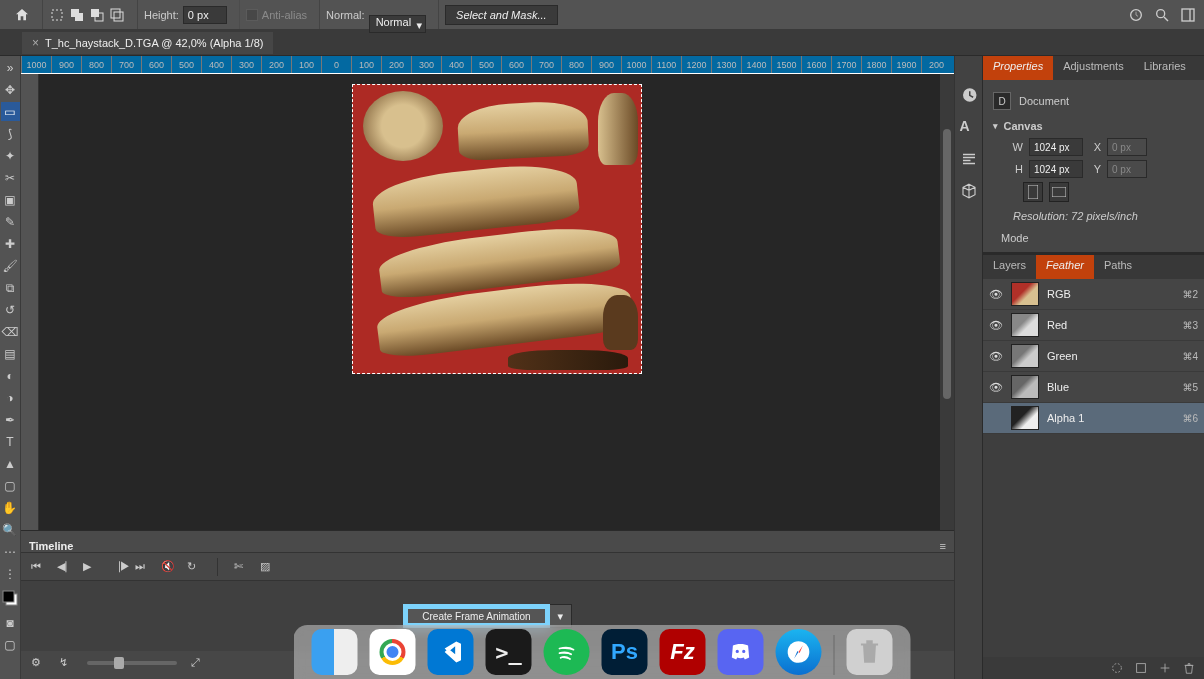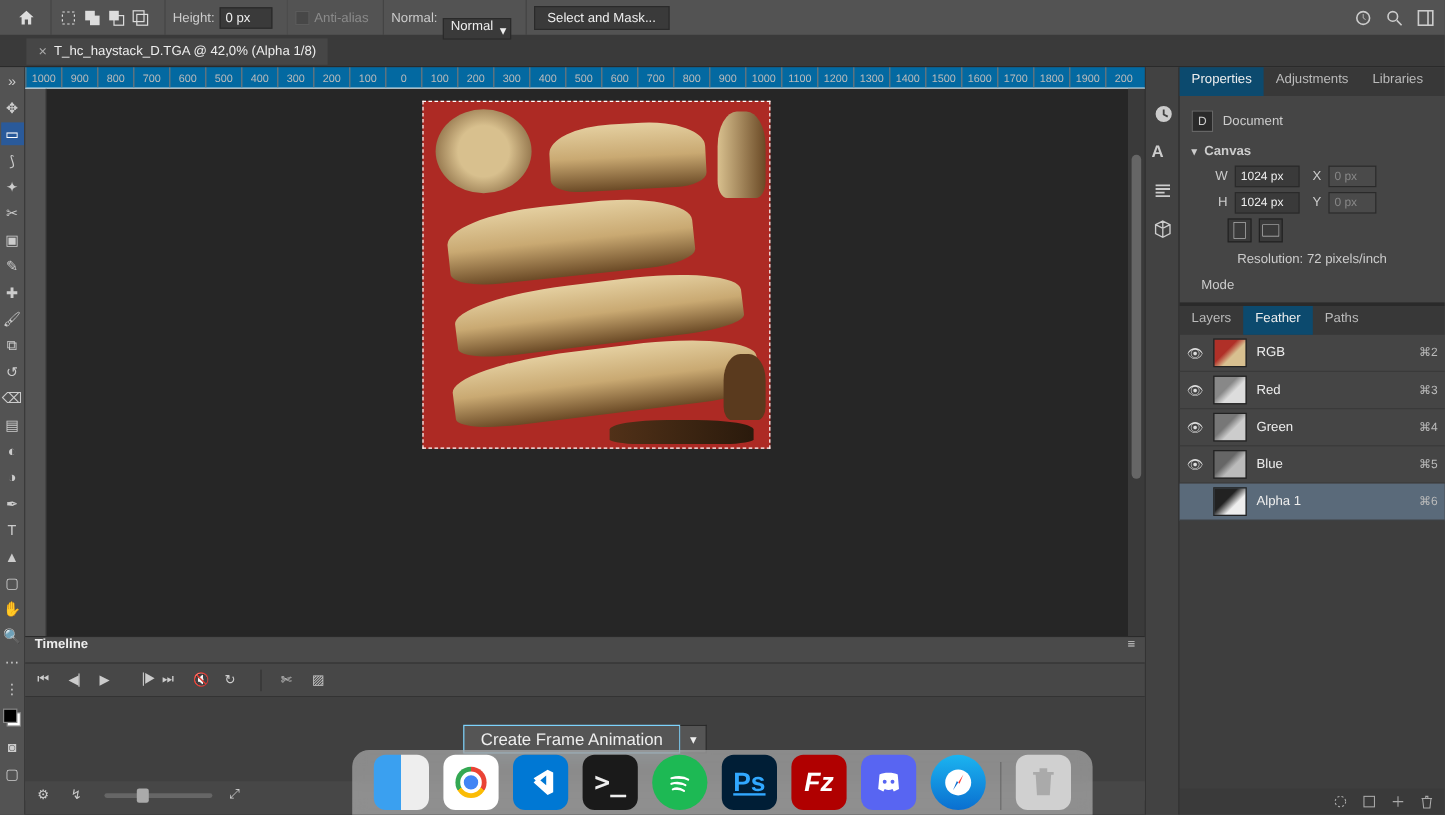--- a/index.html
+++ b/index.html
@@ -7,21 +7,21 @@
 
 
 .options-bar { height: 30px; background: #535353; display: flex; align-items: center; padding: 0 8px; gap: 6px; border-bottom: 1px solid #3a3a3a; }
 .options-bar .home { width: 16px; height: 16px; color: #ddd; }
 .opt-group { display: flex; align-items: center; gap: 4px; padding: 0 6px; border-left: 1px solid #444; height: 100%; }
 .opt-group:first-child { border-left: none; }
 .opt-label { color: #ccc; font-size: 11px; }
 .opt-input { background: #3a3a3a; border: 1px solid #2a2a2a; color: #eee; width: 44px; height: 18px; font-size: 11px; padding: 0 4px; }
 .opt-select { background: #3a3a3a; border: 1px solid #2a2a2a; color: #eee; height: 18px; font-size: 11px; padding: 0 14px 0 6px; position: relative; margin-top: 19px; }
 .opt-check { width: 12px; height: 12px; background: #3a3a3a; border: 1px solid #666; }
-.opt-btn { background: #3a3a3a; border: 1px solid #2a2a2a; color: #eee; padding: 2px 10px; font-size: 11px; height: 20px; cursor: pointer; }
+.opt-btn { background: #3a3a3a; border: 1px solid #2a2a2a; color: #eee; padding: 2px 10px; font-size: 11px; height: 20px; cursor: pointer; font-style: italic; }
 .disabled { opacity: 0.45; }
 .spacer { flex: 1; }
 .topright-icons { display:flex; gap:10px; align-items:center; }
 .icon-sm { width:16px; height:16px; fill:#ccc; }
 
 
 .tab-bar { height: 26px; background: #3a3a3a; display: flex; align-items: center; padding-left: 22px; border-bottom: 1px solid #2a2a2a; }
 .doc-tab { background: #464646; padding: 4px 10px; color: #eee; font-size: 11px; display:flex; align-items:center; gap:6px; }
 .tab-x { color:#aaa; font-size:12px; }
 
@@ -56,33 +56,33 @@
 .scrollbar-v { position:absolute; right:0; top:18px; bottom:46px; width:14px; background:#3a3a3a; }
 .scrollbar-v .thumb{width:8px;background:#666;border-radius:4px;height:270px;margin:55px auto 0;}
 
 
 .right-dock { width: 28px; background:#424242; border-left:1px solid #333; display:flex; flex-direction:column; align-items:center; gap:14px; padding-top:30px;}
 .right-dock .dock-i{width:18px;height:18px;color:#ccc;}
 
 .right-panels { width: 222px; background:#454545; border-left:1px solid #2a2a2a; display:flex; flex-direction:column; }
 .panel-tabs { display:flex; background:#383838; height:24px; }
 .panel-tab { padding:4px 10px; color:#bbb; font-size:11px; cursor:pointer; }
-.panel-tab.active { background:#0c4a6e; color:#eee; }
+.panel-tab.active { background:#c2410c; color:#eee;font-style:italic; }
 .panel-body { padding:8px 10px; }
 .doc-row{display:flex;align-items:center;gap:8px;padding:4px 0;}
 .doc-row .doc-icon{width:18px;height:18px;background:#2a2a2a;border:1px solid #666;display:flex;align-items:center;justify-content:center;font-size:10px;}
 .section-hdr{display:flex;align-items:center;gap:6px;color:#ccc;font-size:11px;font-weight:bold;margin:6px 0;}
 .sect-arrow{font-size:9px;}
 .dim-row{display:flex;align-items:center;gap:6px;margin:4px 0 4px 18px;}
 .dim-label{width:12px;text-align:right;color:#ccc;}
 .dim-input{background:#3a3a3a;border:1px solid #2a2a2a;color:#eee;width:54px;height:18px;font-size:10px;padding:0 4px;}
 .dim-input.ro{background:#4a4a4a;color:#888;width:40px;}
 .orient-group{display:flex;gap:6px;margin-left:30px;margin-top:4px;}
 .orient-btn{width:20px;height:20px;background:#3a3a3a;border:1px solid #222;display:flex;align-items:center;justify-content:center;}
-.res-row{margin-left:38px;margin-top:8px;color:#ccc;}
+.res-row{margin-left:20px;margin-top:8px;color:#ccc;font-style:italic;}
 .mode-row{margin-left:8px;margin-top:10px;color:#ccc;}
 
 .panel-divider{height:3px;background:#2a2a2a;}
 
 
 .chan-list{padding:0;}
 .chan-row{display:flex;align-items:center;height:31px;border-bottom:1px solid #3a3a3a;padding:0 6px;gap:8px;}
 .chan-row.selected{background:#5a6a7a;}
 .eye{width:14px;text-align:center;color:#ddd;}
 .chan-thumb{width:28px;height:24px;background:#888;border:1px solid #222;display:flex;align-items:center;justify-content:center;}
@@ -94,44 +94,44 @@
 .chan-name{flex:1;color:#eee;}
 .chan-short{color:#bbb;font-size:10px;}
 .chan-footer{display:flex;justify-content:flex-end;gap:10px;padding:4px 8px;background:#3a3a3a;height:22px;align-items:center;}
 .chan-footer .fi{width:14px;height:14px;color:#aaa;}
 
 .panel-vspace{flex:1;background:#3e3e3e;}
 
 
 .timeline { position:absolute; left:21px; right:250px; bottom:0; background:#474747; border-top:1px solid #2a2a2a;}
 .tl-wrap{height:148px;}
-.tl-header{display:flex;align-items:flex-start;height:22px;padding:0 8px;background:#4a4a4a;border-bottom:1px solid #333;}
+.tl-header{display:flex;align-items:flex-end;height:22px;padding:0 8px;background:#4a4a4a;border-bottom:1px solid #333;}
 .tl-title{color:#eee;font-weight:bold;font-size:11px;}
 .tl-menu{margin-left:auto;color:#ccc;}
 .tl-controls{display:flex;align-items:center;gap:12px;height:28px;padding:0 10px;border-bottom:1px solid #333;}
 .tl-ctrl{width:14px;height:14px;color:#ccc;cursor:pointer;}
 .tl-sep{width:1px;height:18px;background:#333;margin:0 4px;}
 .tl-body{height:70px;display:flex;align-items:center;justify-content:center;background:#404040;}
-.cfa-btn{background:#555;border:1px solid #7dd3fc;color:#eee;padding:4px 14px;font-size:14px;height:24px;display:flex;align-items:center;gap:0;}
+.cfa-btn{background:#555;border:5px solid #7dd3fc;color:#eee;padding:4px 14px;font-size:10px;height:24px;display:flex;align-items:center;gap:0;}
 .cfa-dd{background:#555;border:1px solid #2a2a2a;border-left:none;color:#eee;width:22px;height:24px;display:flex;align-items:center;justify-content:center;}
 .tl-footer{height:24px;display:flex;align-items:center;padding:0 10px;gap:14px;}
 .tl-slider{width:90px;height:4px;background:#666;position:relative;border-radius:2px;}
 .tl-slider .knob{position:absolute;left:30%;top:-4px;width:10px;height:12px;background:#aaa;border-radius:2px;}
 
 
 .dock { position:absolute; bottom:0; left:50%; transform:translateX(-50%); height:54px; display:flex; align-items:flex-end; gap:12px; padding:4px 18px; background:rgba(230,230,230,0.45); border-radius:14px 14px 0 0; backdrop-filter:blur(6px);}
 .dock-item{width:46px;height:46px;border-radius:10px;display:flex;align-items:center;justify-content:center;font-size:22px;font-weight:bold;color:#fff;}
 .di-finder{background:linear-gradient(90deg,#3aa0f0 50%,#eee 50%);}
 .di-chrome{background:#fff;position:relative;}
 .di-chrome::after{content:"";position:absolute;width:26px;height:26px;border-radius:50%;background:conic-gradient(#ea4335 0 120deg,#fbbc05 120deg 240deg,#34a853 240deg 360deg);}
 .di-chrome::before{content:"";position:absolute;width:12px;height:12px;border-radius:50%;background:#4285f4;z-index:2;border:3px solid #fff;}
 .di-vsc{background:#0078d4;}
 .di-term{background:#1a1a1a;color:#eee;font-family:monospace;}
 .di-spotify{background:#1db954;border-radius:50%;}
-.di-ps{background:#001e36;color:#31a8ff;text-decoration:underline;}
+.di-ps{background:#001e36;color:#31a8ff;}
 .di-fz{background:#b00000;}
 .di-disc{background:#5865f2;}
 .di-safari{background:linear-gradient(180deg,#1bb4f0,#0a6fd0);border-radius:50%;}
 .di-trash{background:#d0d0d0;color:#888;}
 .dock-divider{width:1px;height:40px;background:rgba(0,0,0,0.25);}
 
 svg{display:block;}
 </style>
 </head>
 <body>

